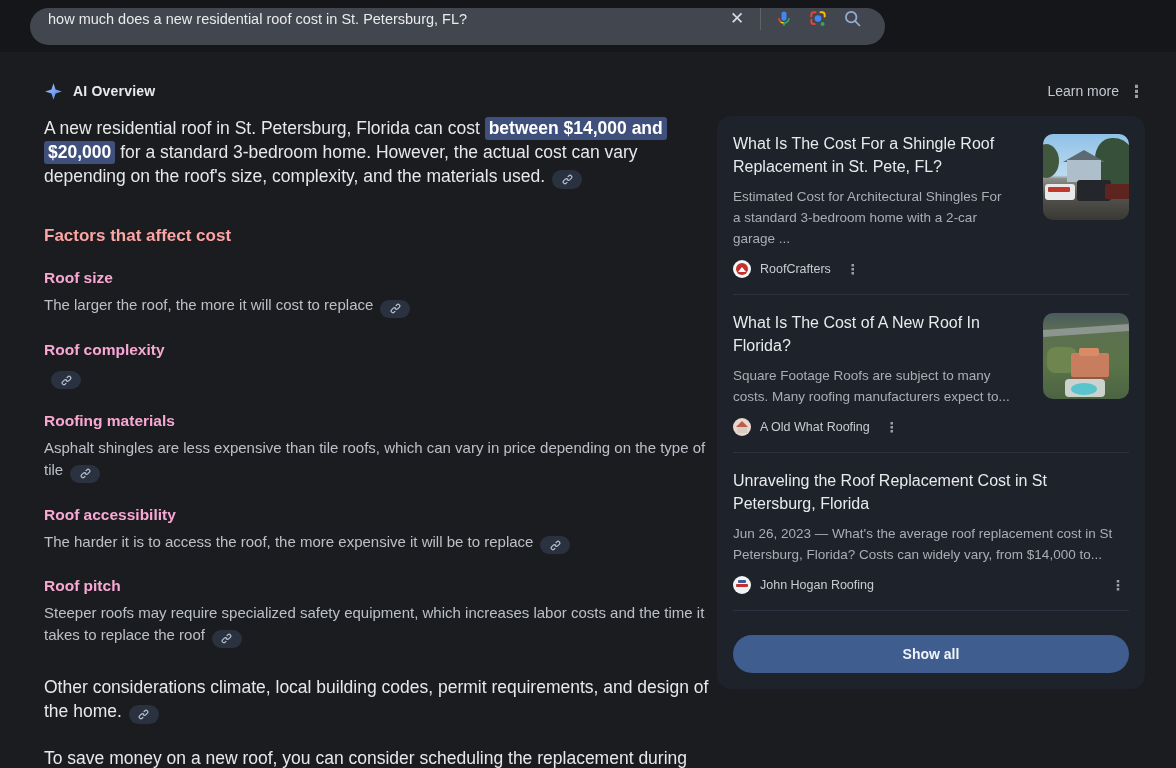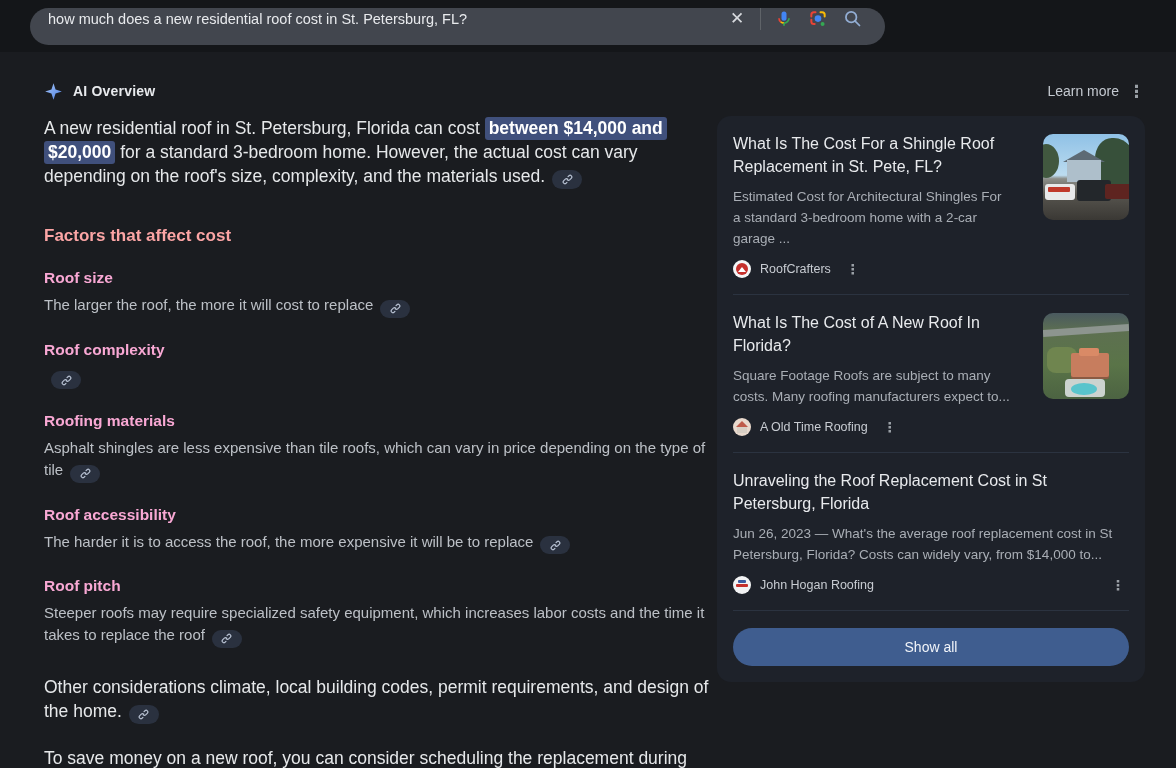--- a/index.html
+++ b/index.html
@@ -73,23 +73,23 @@
   .src-row .kebab { font-size:14px; margin-left:6px; }
   .src-row .kebab.far-right { margin-left:auto; margin-right:4px; }
   .favicon { width:18px; height:18px; border-radius:50%; position:relative;
     flex:0 0 18px; overflow:hidden; }
   .thumb {
     position:absolute; top:2px; right:0; width:86px; height:86px;
     border-radius:10px; overflow:hidden; cursor:pointer;
   }
   .src-divider { height:1px; background:#2b3340; margin:16px 0; }
   .show-all {
-    margin-top:17px; height:38px; border-radius:19px; background:#3f5d8f;
+    margin-top:24px; height:38px; border-radius:19px; background:#3f5d8f;
     display:flex; align-items:center; justify-content:center;
-    font-size:14px; font-weight:400; color:#f1f4f9; cursor:pointer;
+    font-size:14px; font-weight:700; color:#f1f4f9; cursor:pointer;
   }
   
   .fav-roofcrafters { background:#f4f5f6; }
   .fav-roofcrafters::after { content:""; position:absolute; inset:3px;
     border-radius:50%; background:#c5302c; }
   .fav-roofcrafters::before { content:""; position:absolute; left:5px; top:7px;
     width:0; height:0; z-index:2;
     border-left:4px solid transparent; border-right:4px solid transparent;
     border-bottom:5px solid #ffffff; }
   .fav-oldtime { background:#e9d9cd; }
@@ -275,21 +275,21 @@
         </div>
       </div>
 
       <div class="src-divider"></div>
 
       <div class="src-item has-thumb">
         <div class="src-title">What Is The Cost of A New Roof In Florida?</div>
         <div class="src-snippet">Square Footage Roofs are subject to many costs. Many roofing manufacturers expect to...</div>
         <div class="src-row">
           <span class="favicon fav-oldtime"></span>
-          <span class="src-name">A Old Time Roofing</span>
+          <span class="src-name">A Old What Roofing</span>
           <span class="kebab">⋮</span>
         </div>
         <div class="thumb thumb2">
           <div class="road"></div>
             <div class="lawn"></div>
           <div class="house"></div>
             <div class="deck"></div>
             <div class="pool"></div>
         </div>
       </div>

